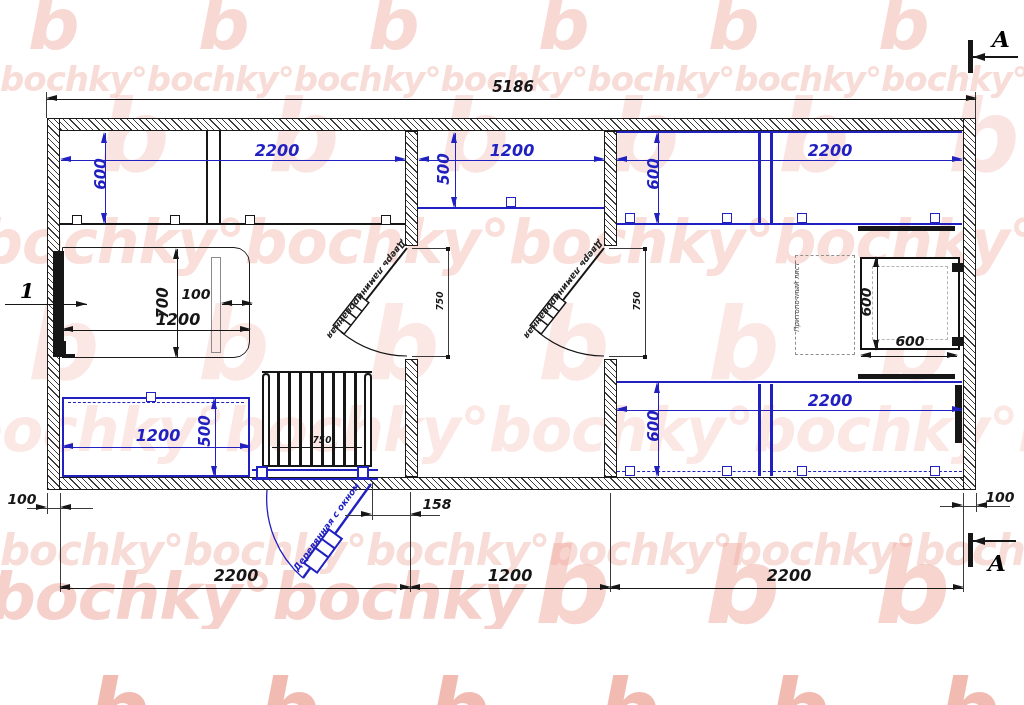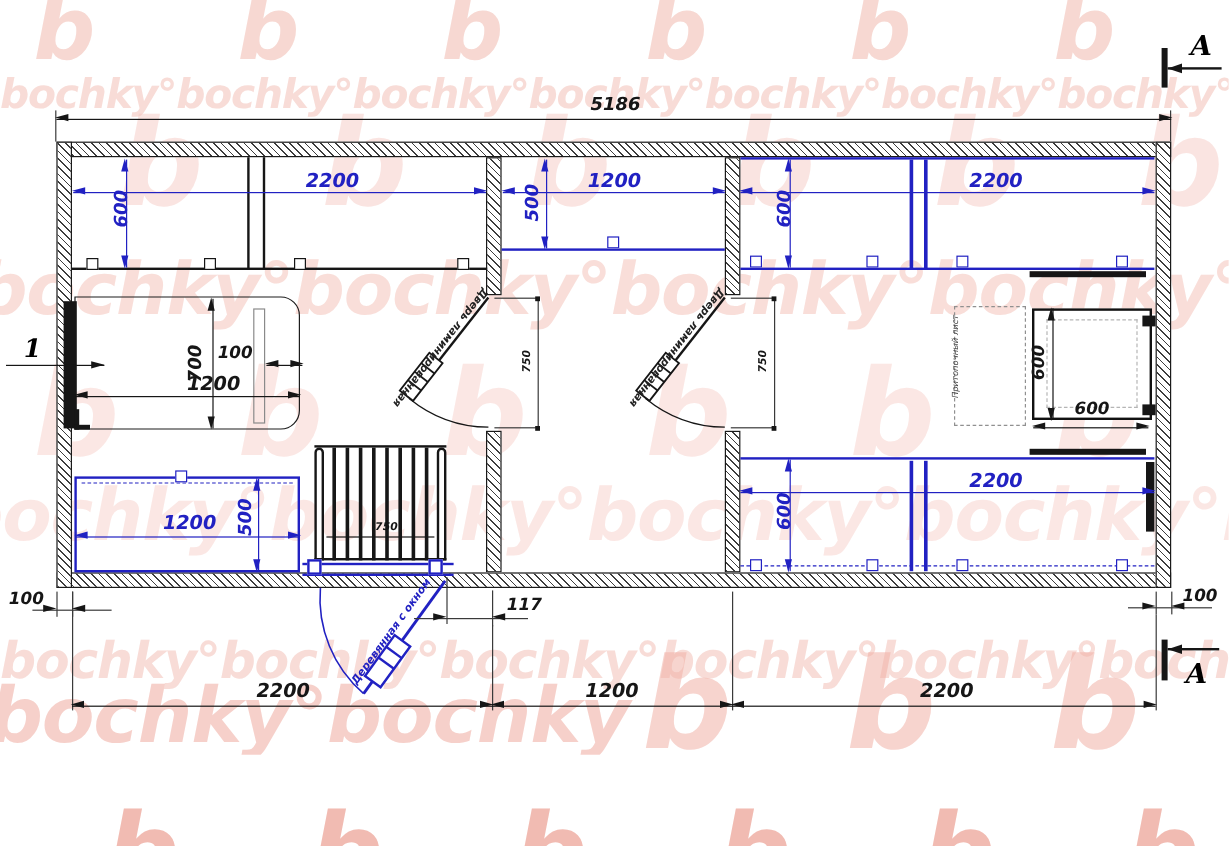--- a/index.html
+++ b/index.html
@@ -306,21 +306,21 @@
       <div class="tri" style="left:36px;top:504.4px;border-top:3.6px solid transparent;border-bottom:3.6px solid transparent;border-left:11px solid #161616"></div>
       <div class="tri" style="left:60px;top:504.4px;border-top:3.6px solid transparent;border-bottom:3.6px solid transparent;border-right:11px solid #161616"></div>
       <div class="dlab k" style="left:22px;top:499px;font-size:14px">100</div>
       <div class="ext" style="left:940px;top:506px;width:70px;height:1px"></div>
       <div class="tri" style="left:952px;top:502.4px;border-top:3.6px solid transparent;border-bottom:3.6px solid transparent;border-left:11px solid #161616"></div>
       <div class="tri" style="left:976px;top:502.4px;border-top:3.6px solid transparent;border-bottom:3.6px solid transparent;border-right:11px solid #161616"></div>
       <div class="dlab k" style="left:1000px;top:497px;font-size:14px">100</div>
       <div class="ext" style="left:345px;top:515px;width:95px;height:1px"></div>
       <div class="tri" style="left:361px;top:511.4px;border-top:3.6px solid transparent;border-bottom:3.6px solid transparent;border-left:11px solid #161616"></div>
       <div class="tri" style="left:410px;top:511.4px;border-top:3.6px solid transparent;border-bottom:3.6px solid transparent;border-right:11px solid #161616"></div>
-      <div class="dlab k" style="left:437px;top:504px;font-size:14px">117</div>
+      <div class="dlab k" style="left:437px;top:504px;font-size:14px">158</div>
       <div class="ext" style="left:448px;top:249px;width:1px;height:108px"></div>
       <div class="ext" style="left:412px;top:248px;width:36px;height:1px"></div>
       <div class="ext" style="left:412px;top:356px;width:36px;height:1px"></div>
       <div class="kl" style="left:446px;top:247px;width:4px;height:4px"></div>
       <div class="kl" style="left:446px;top:355px;width:4px;height:4px"></div>
       <div class="dlab k" style="left:440px;top:301px;font-size:9px;transform:translate(-50%,-50%) rotate(-90deg)">750</div>
       <div class="ext" style="left:645px;top:249px;width:1px;height:108px"></div>
       <div class="ext" style="left:609px;top:248px;width:36px;height:1px"></div>
       <div class="ext" style="left:609px;top:356px;width:36px;height:1px"></div>
       <div class="kl" style="left:643px;top:247px;width:4px;height:4px"></div>

